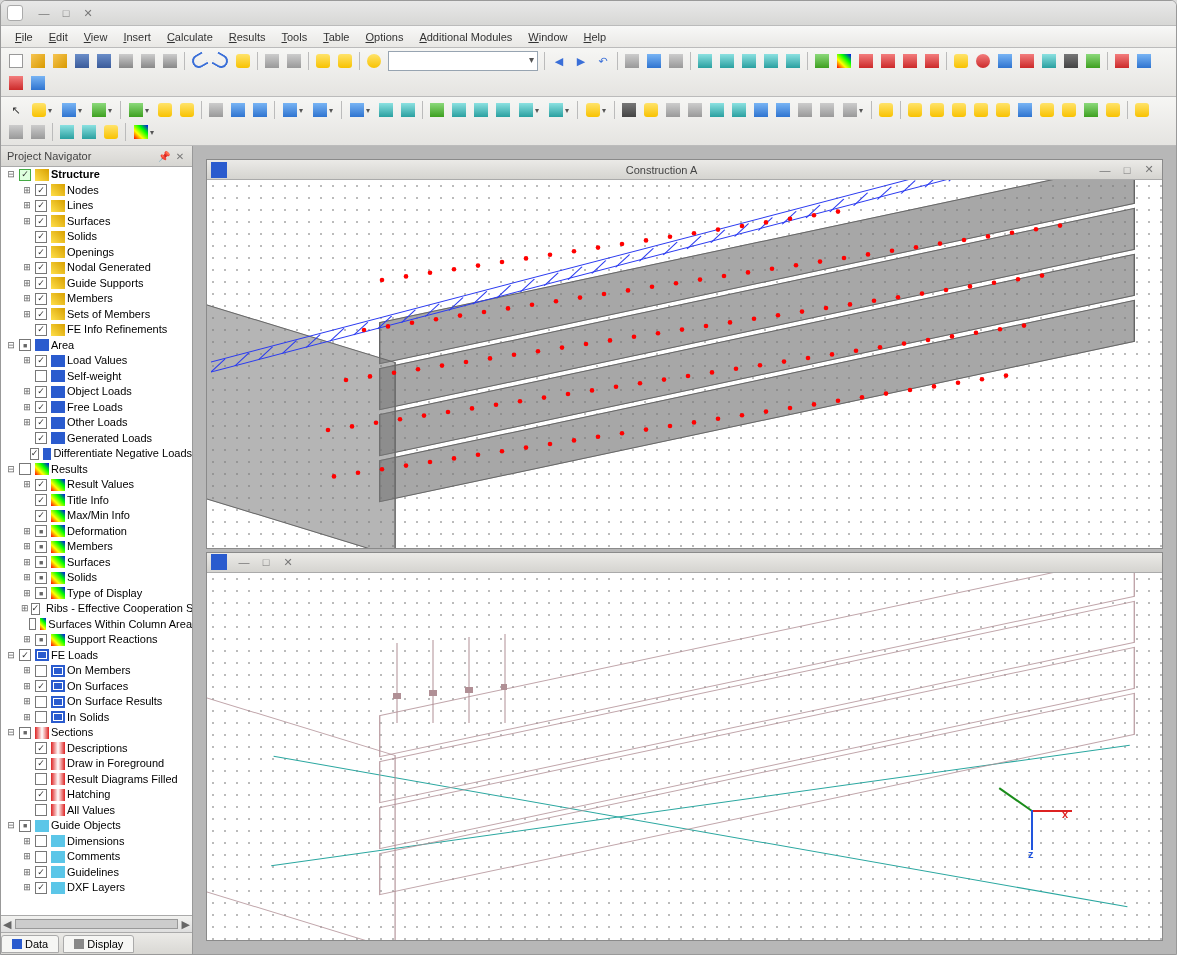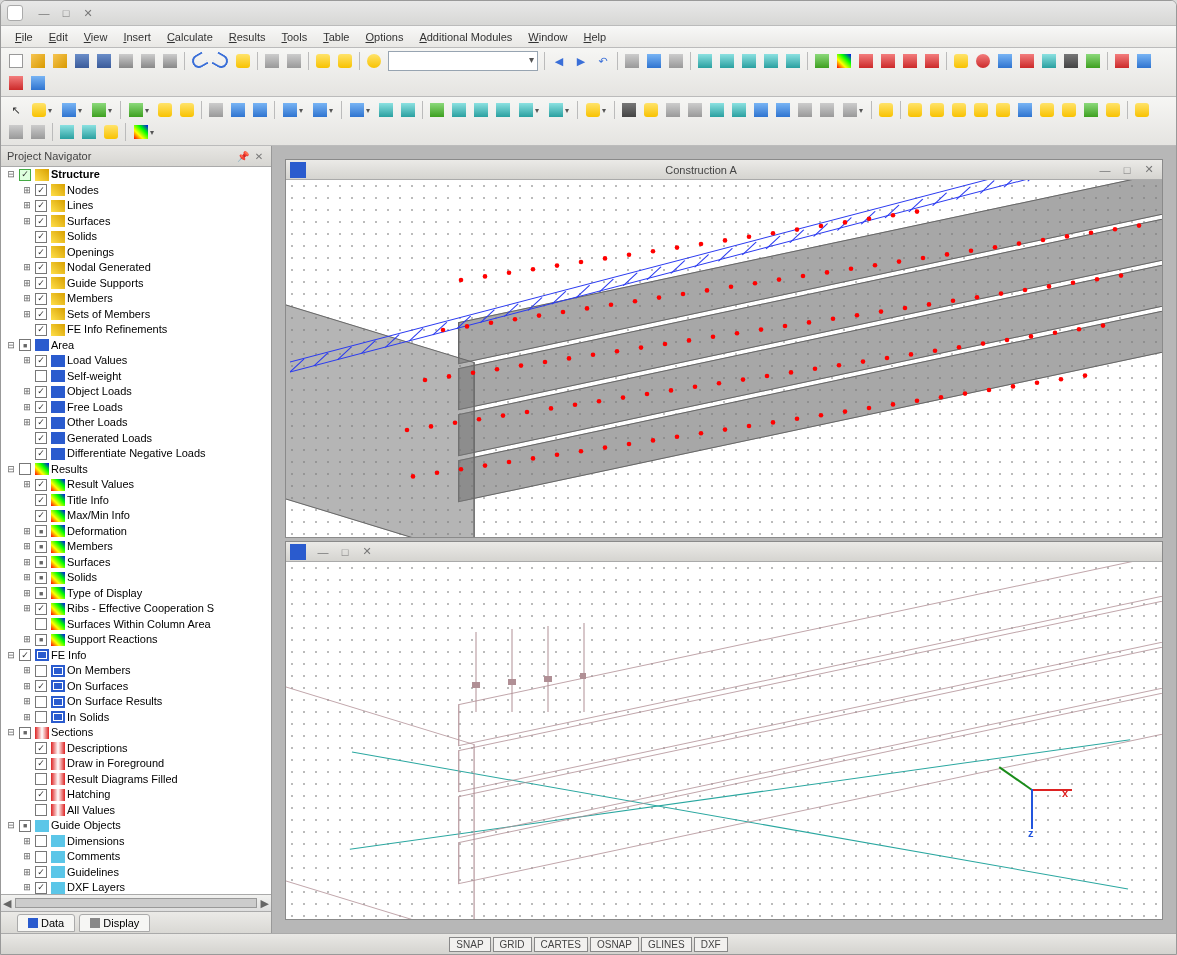--- a/index.html
+++ b/index.html
@@ -30,21 +30,21 @@
   .ic-yellow{background:linear-gradient(#ffe36a,#f8c200);border-radius:3px}
   .ic-blue{background:linear-gradient(#78b4f4,#2f74d0)}
   .ic-green{background:linear-gradient(#8bd97a,#3ea020)}
   .ic-red{background:linear-gradient(#f37d7d,#cc2a2a)}
   .ic-grey{background:linear-gradient(#ccc,#999)}
   .ic-cyan{background:linear-gradient(#8be1e1,#2aa0a0)}
   .ic-dark{background:linear-gradient(#777,#444)}
   .ic-multi{background:linear-gradient(45deg,#f00,#ff0 33%,#0f0 66%,#00f)}
 
   .workspace{flex:1;display:flex;overflow:hidden}
-  .panel{width:271px;background:#1d4ed8;border-right:1px solid #999;display:flex;flex-direction:column}
+  .panel{width:192px;background:#1d4ed8;border-right:1px solid #999;display:flex;flex-direction:column}
   .panel-header{height:21px;background:linear-gradient(#e7e6e3,#d7d6d2);border-bottom:1px solid #aaa;display:flex;align-items:center;padding:0 6px;font-size:11px;color:#444}
   .panel-header .hbtn{margin-left:auto;display:flex;gap:3px}
   .pin,.pclose{width:12px;height:12px;color:#777;cursor:pointer;font-size:10px;display:flex;align-items:center;justify-content:center}
   .tree{flex:1;overflow:auto;background:#fff;position:relative}
   .tree ul{list-style:none;}
   .tree li{white-space:nowrap;line-height:15.5px;padding:0}
   .node{display:flex;align-items:center;height:15.5px;cursor:pointer}
   .exp{width:12px;text-align:center;color:#666;font-size:9px}
   .chk{width:12px;height:12px;border:1px solid #777;background:#fff;margin:0 2px;display:flex;align-items:center;justify-content:center;font-size:9px;color:#333}
   .tic{width:14px;height:12px;margin:0 2px;display:inline-flex}
@@ -52,21 +52,21 @@
   .tic-load{background:#2a5bce}
   .tic-result{background:linear-gradient(45deg,#f00,#ff0 33%,#0f0 66%,#00f)}
   .tic-mesh{background:#2a5bce;position:relative}
   .tic-mesh::after{content:"";position:absolute;inset:2px;border:1px solid #fff}
   .tic-sect{background:linear-gradient(90deg,#d22,#fff 50%,#d22)}
   .tic-guide{background:#5bc6e8}
   .lbl{color:#000}
   .bold .lbl{font-weight:bold}
   .panel-scroll{height:17px;background:linear-gradient(#f2f2f0,#dedede);border-top:1px solid #aaa;display:flex;align-items:center;justify-content:space-between;padding:0 2px}
   .panel-scroll span{color:#666;cursor:pointer}
-  .panel-tabs{height:22px;background:linear-gradient(#ebeae7,#d9d8d4);border-top:1px solid #aaa;display:flex;align-items:center;padding:2px 16px;gap:4px}
+  .panel-tabs{height:22px;background:linear-gradient(#ebeae7,#d9d8d4);border-top:1px solid #aaa;display:flex;align-items:center;padding:2px 0;gap:4px}
   .ptab{padding:2px 10px;background:#f6f6f4;border:1px solid #aaa;border-radius:3px 3px 0 0;font-size:11px;display:flex;align-items:center;gap:3px;cursor:pointer}
   .ptab .dot{width:10px;height:10px}
 
   .views{flex:1;display:flex;flex-direction:column;background:#b7b7b7;gap:3px;padding:13px}
   .view-window{flex:1;background:#fff;display:flex;flex-direction:column;border:1px solid #8a8a8a}
   .view-title{height:20px;background:linear-gradient(#ebeae7,#d5d4d0);border-bottom:1px solid #aaa;display:flex;align-items:center;padding:0 4px}
   .view-title .view-icon{width:16px;height:16px;background:#2a5bce;margin-right:4px}
   .view-title .vtext{flex:1;text-align:center;color:#444}
   .view-canvas{flex:1;position:relative;overflow:hidden;background:#fff}
   
@@ -688,21 +688,21 @@
                 <span class="chk" style="color: rgb(102, 102, 102); font-size: 7px;">■</span>
                 <span class="tic tic-result"></span>
                 <span class="lbl">Support Reactions</span>
               </div>
             </li>
             <li>
               <div class="node" style="padding-left: 4px;">
                 <span class="exp">⊟</span>
                 <span class="chk">✓</span>
                 <span class="tic tic-mesh"></span>
-                <span class="lbl">FE Info</span>
+                <span class="lbl">FE Loads</span>
               </div>
             </li>
             <li>
               <div class="node" style="padding-left: 20px;">
                 <span class="exp">⊞</span>
                 <span class="chk"></span>
                 <span class="tic tic-mesh"></span>
                 <span class="lbl">On Members</span>
               </div>
             </li>
@@ -1164,21 +1164,13 @@
             <div class="x"></div>
             <div class="z"></div>
             <div class="xl">x</div>
             <div class="zl">z</div>
           </div>
         </div>
       </div>
     </div>
   </div>
 
-  <div class="statusbar" id="statusbar">
-      <div class="stat-btn">SNAP</div>
-      <div class="stat-btn">GRID</div>
-      <div class="stat-btn">CARTES</div>
-      <div class="stat-btn">OSNAP</div>
-      <div class="stat-btn">GLINES</div>
-      <div class="stat-btn">DXF</div>
-    </div>
 </div>
 
 </body></html>

